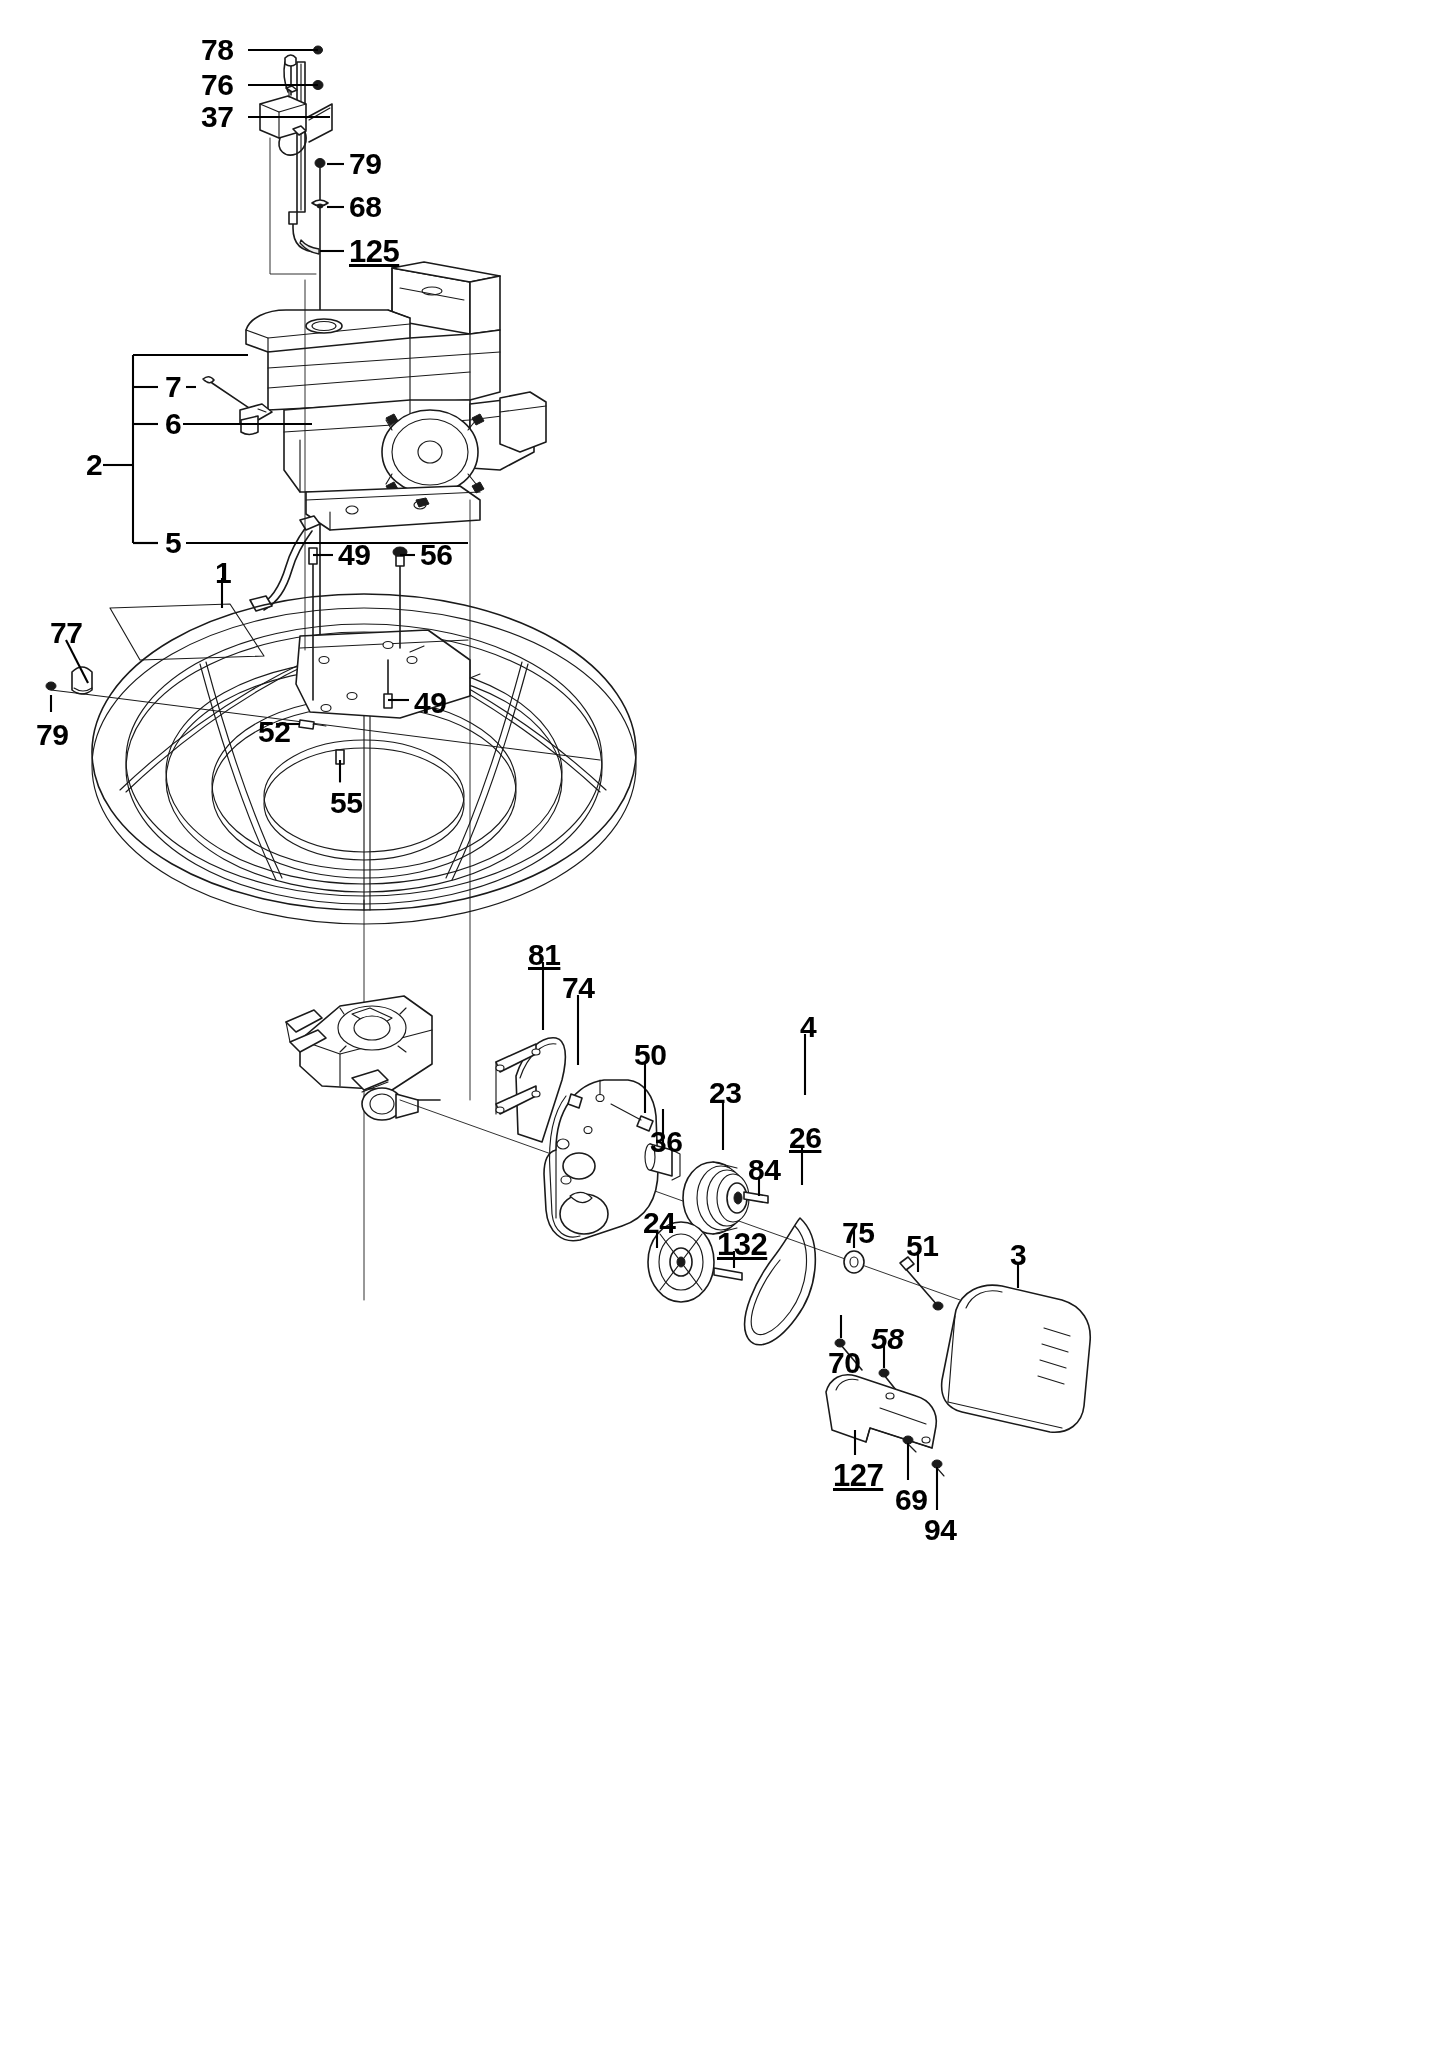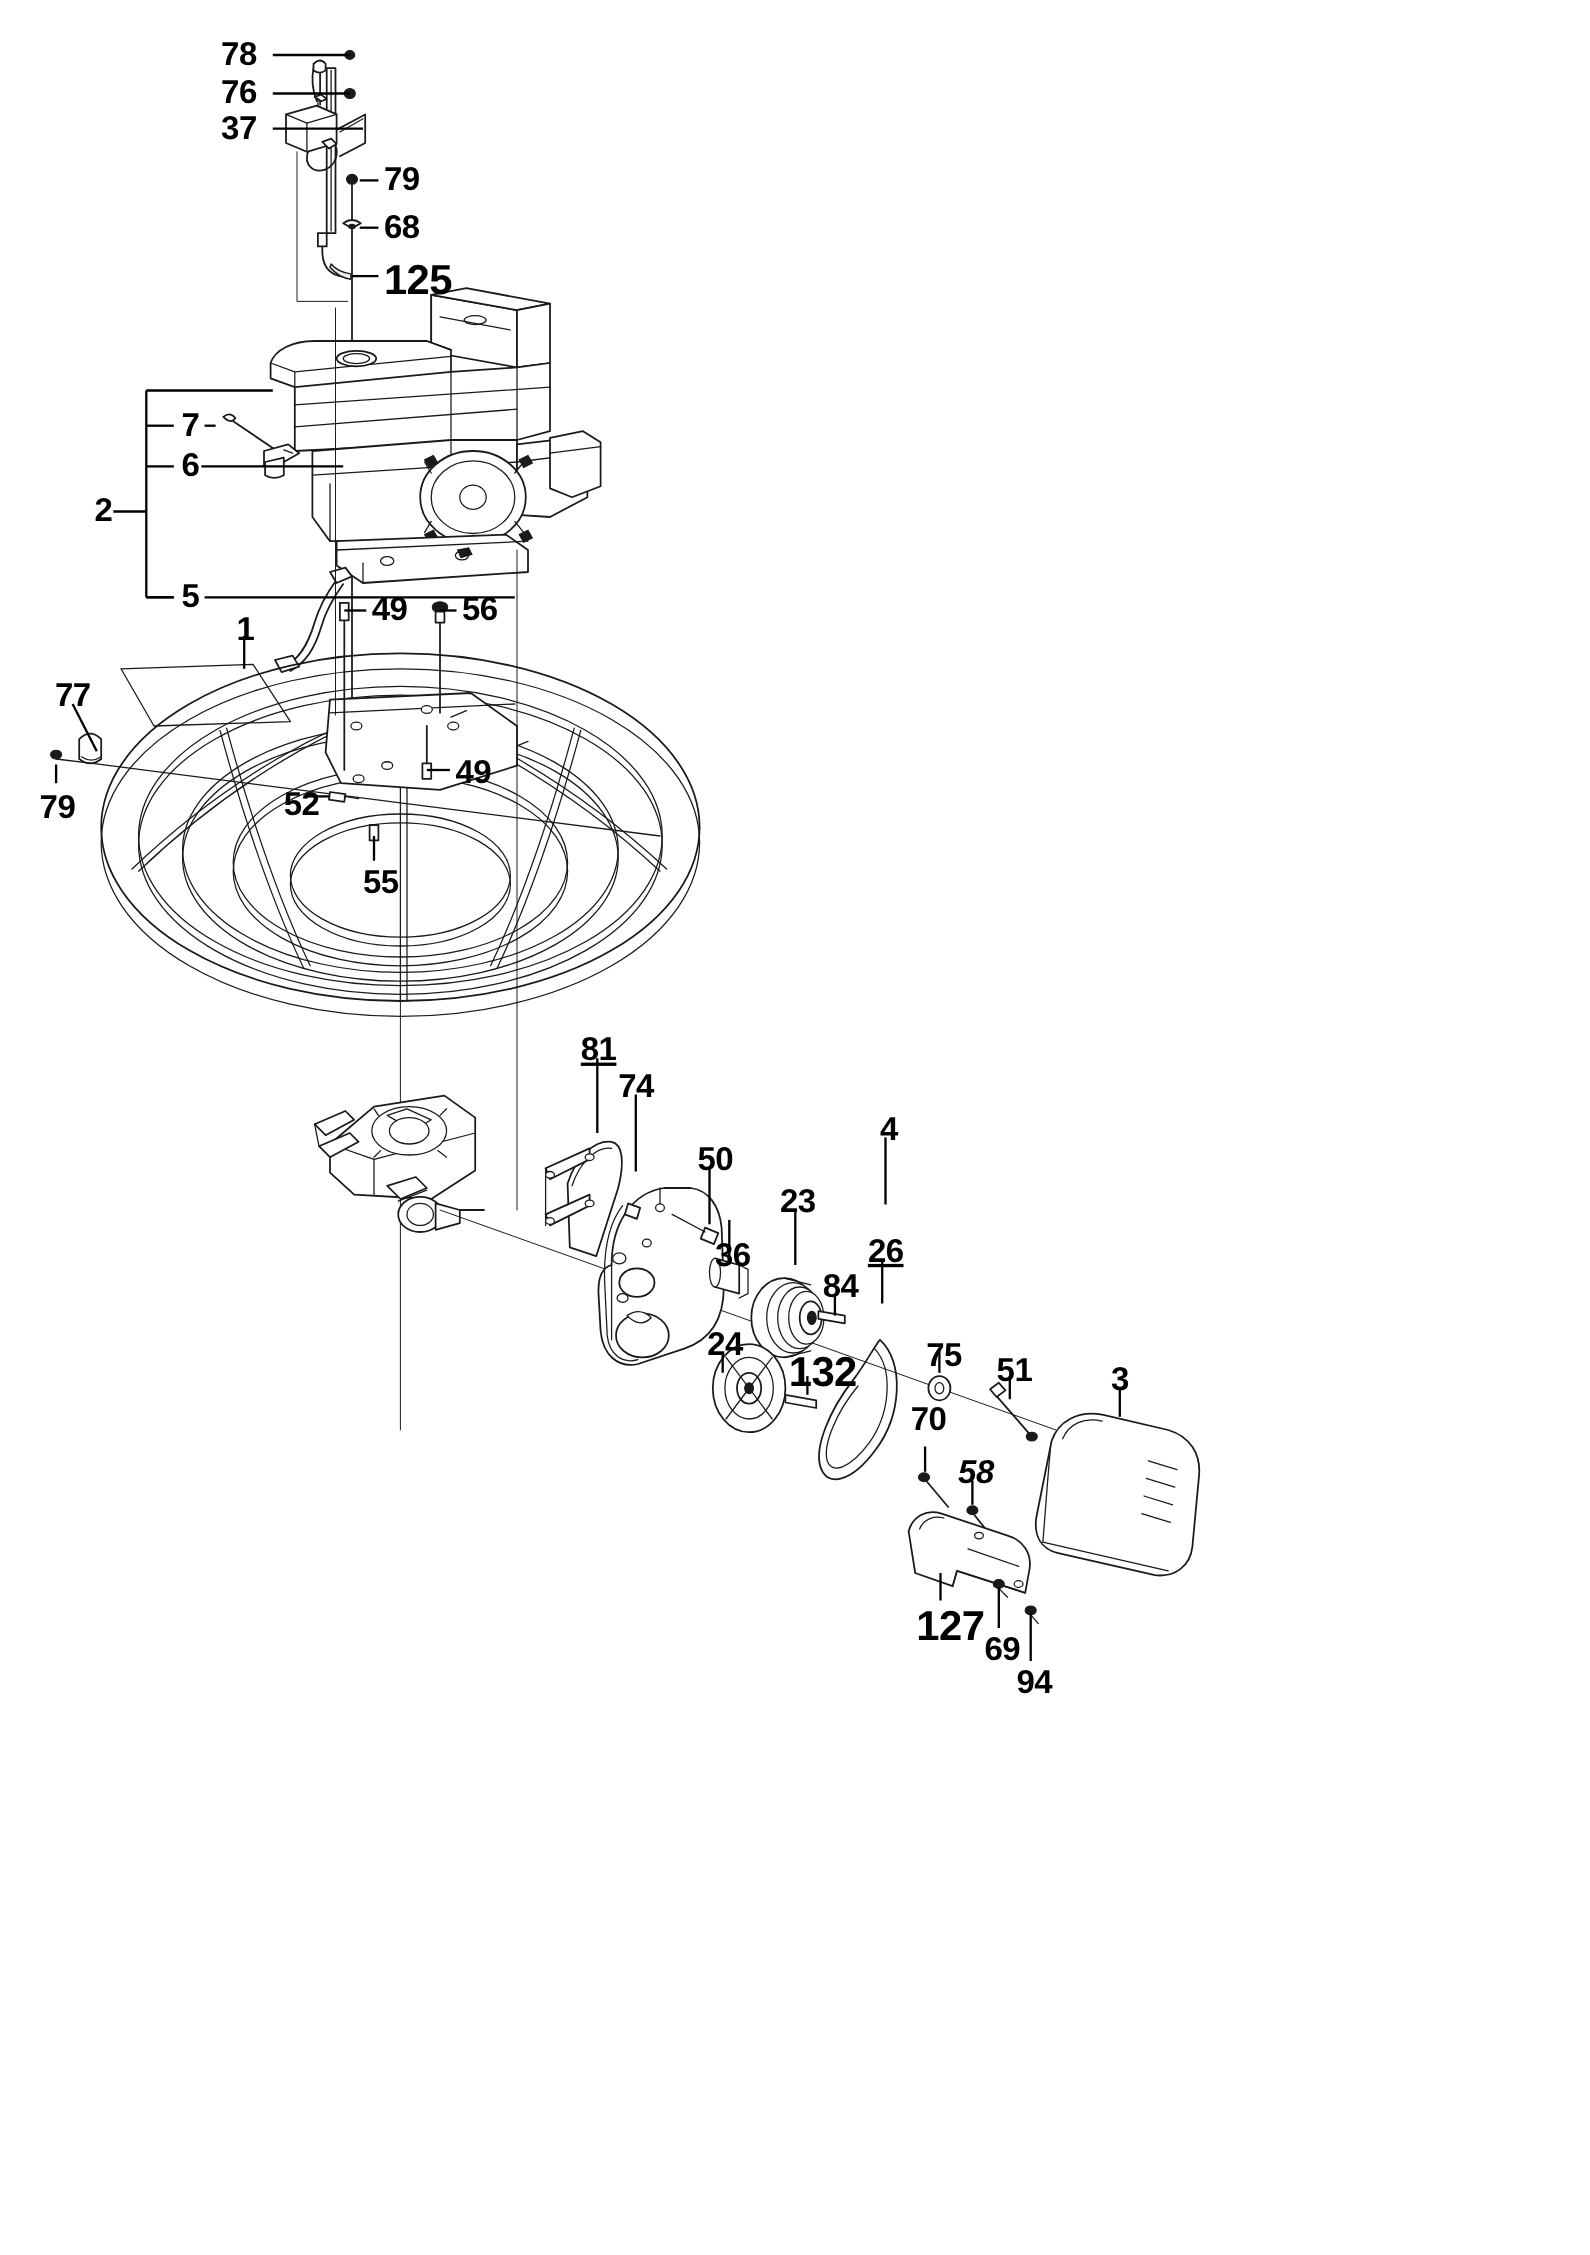--- a/index.html
+++ b/index.html
@@ -15,21 +15,21 @@
   .callout{
     position:absolute;
     font-family:"Liberation Sans",sans-serif;
     font-weight:bold;
     font-size:30px;
     color:#000000;
     line-height:1;
     white-space:nowrap;
     letter-spacing:-0.5px;
   }
-  .callout.big{font-size:38px;}
+  .callout.big{font-size:31px;text-decoration:underline;}
 </style>
 </head>
 <body>
 
 <div id="sheet">
 
   <svg id="art" viewBox="0 0 1445 2050" xmlns="http://www.w3.org/2000/svg">
     <defs>
       <style>
         .ln{fill:none;stroke:#1a1a1a;stroke-width:1.6;stroke-linecap:round;stroke-linejoin:round;}
@@ -394,20 +394,20 @@
       <div class="callout" style="left: 634px; top: 1040px;">50</div>
       <div class="callout" style="left: 650px; top: 1087px; margin-top: 40px;">36</div>
       <div class="callout" style="left: 709px; top: 1078px;">23</div>
       <div class="callout" style="left: 789px; top: 1123px; text-decoration: underline;">26</div>
       <div class="callout" style="left: 748px; top: 1155px;">84</div>
       <div class="callout" style="left: 643px; top: 1208px;">24</div>
       <div class="callout big" style="left: 717px; top: 1229px;">132</div>
       <div class="callout" style="left: 842px; top: 1205px; margin-top: 13px;">75</div>
       <div class="callout" style="left: 906px; top: 1231px;">51</div>
       <div class="callout" style="left: 1010px; top: 1240px;">3</div>
-      <div class="callout" style="left: 828px; top: 1276px;">70</div>
+      <div class="callout" style="left: 828px; top: 1348px;">70</div>
       <div class="callout" style="left: 871px; top: 1324px; font-style: italic;">58</div>
       <div class="callout big" style="left: 833px; top: 1460px;">127</div>
       <div class="callout" style="left: 895px; top: 1485px;">69</div>
       <div class="callout" style="left: 924px; top: 1515px;">94</div>
     </div>
 
 </div>
 
 </body></html>

